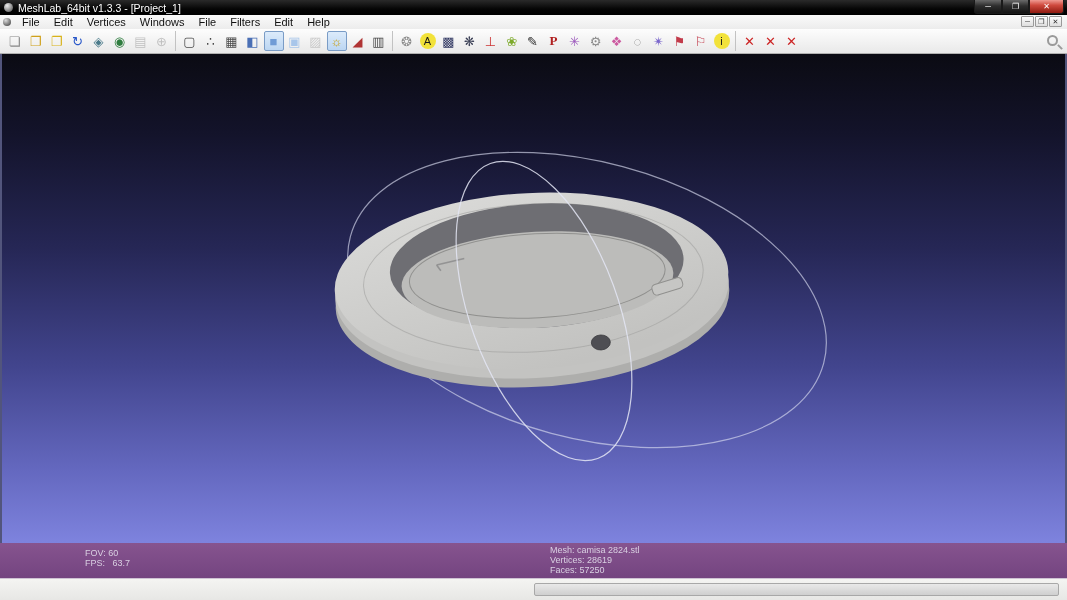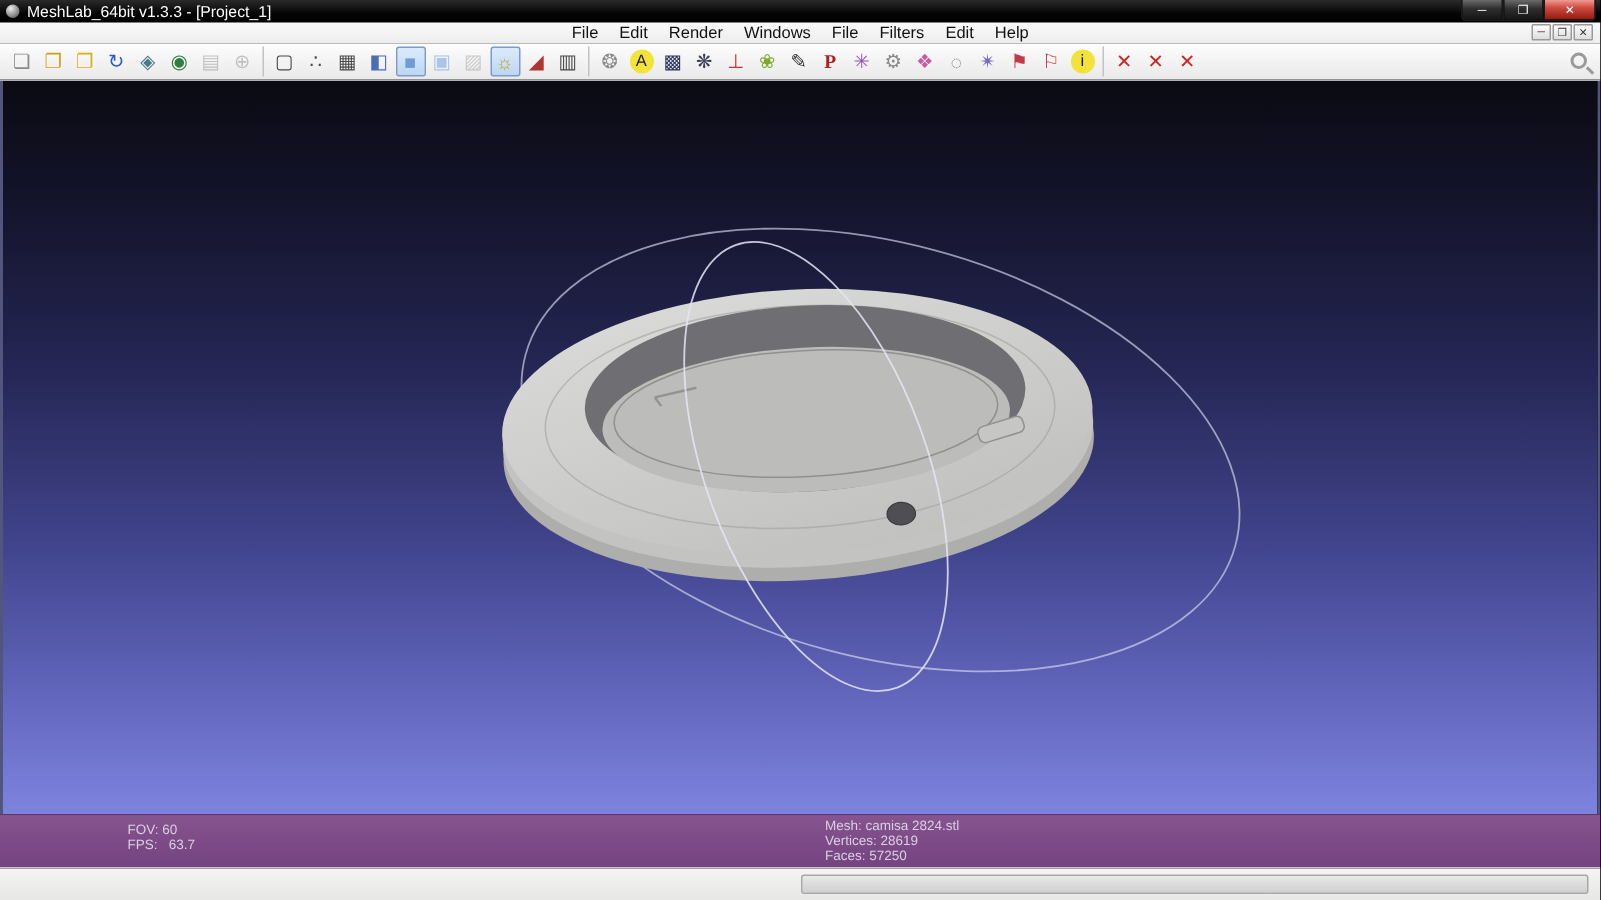--- a/index.html
+++ b/index.html
@@ -17,21 +17,21 @@
   .win-btn { height:14px; display:flex; align-items:center; justify-content:center;
     color:#fff; font-size:8px; border:1px solid #1a1a1a; border-top:none;
     background:linear-gradient(#6a6a6a,#2e2e2e 45%,#151515); cursor:default; }
   .win-btn.minimize-button { width:28px; border-radius:0 0 0 3px; }
   .win-btn.restore-button  { width:27px; }
   .win-btn.close-button    { width:35px; border-radius:0 0 3px 0;
     background:linear-gradient(#f09a92,#cf4a3e 40%,#8f1a10); }
 
   
   #menubar { position:absolute; left:0; top:15px; width:1067px; height:14px;
-    background:linear-gradient(#fafafa,#ececec); display:flex; align-items:center;flex-direction:column; }
+    background:linear-gradient(#fafafa,#ececec); display:flex; align-items:center; }
   #mdi-icon { width:8px; height:8px; margin:0 4px 0 3px; border-radius:50%;
     background:radial-gradient(circle at 35% 30%,#ddd,#777 60%,#333); }
   .menu-item { font-size:11px; color:#111; padding:0 7px; line-height:14px; }
   #mdi-controls { position:absolute; right:5px; top:1px; display:flex; gap:1px; }
   .mdi-btn { width:13px; height:11px; font-size:7px; color:#333; display:flex;
     align-items:center; justify-content:center; border:1px solid #9a9a9a; border-radius:1px;
     background:linear-gradient(#fdfdfd,#dedede); }
 
   
   #toolbar { position:absolute; left:0; top:29px; width:1067px; height:25px;
@@ -81,21 +81,21 @@
         <div class="win-btn restore-button">❐</div>
         <div class="win-btn close-button">✕</div>
       </div>
   </div>
 
   <div id="menubar">
     <div id="mdi-icon"></div>
     <div id="menubar-items" style="display:flex;">
         <div class="menu-item">File</div>
         <div class="menu-item">Edit</div>
-        <div class="menu-item">Render</div>
+        <div class="menu-item">Vertices</div>
         <div class="menu-item">Windows</div>
         <div class="menu-item">File</div>
         <div class="menu-item">Filters</div>
         <div class="menu-item">Edit</div>
         <div class="menu-item">Help</div>
       </div>
     <div id="mdi-controls">
         <div class="mdi-btn">─</div>
         <div class="mdi-btn">❐</div>
         <div class="mdi-btn">✕</div>

